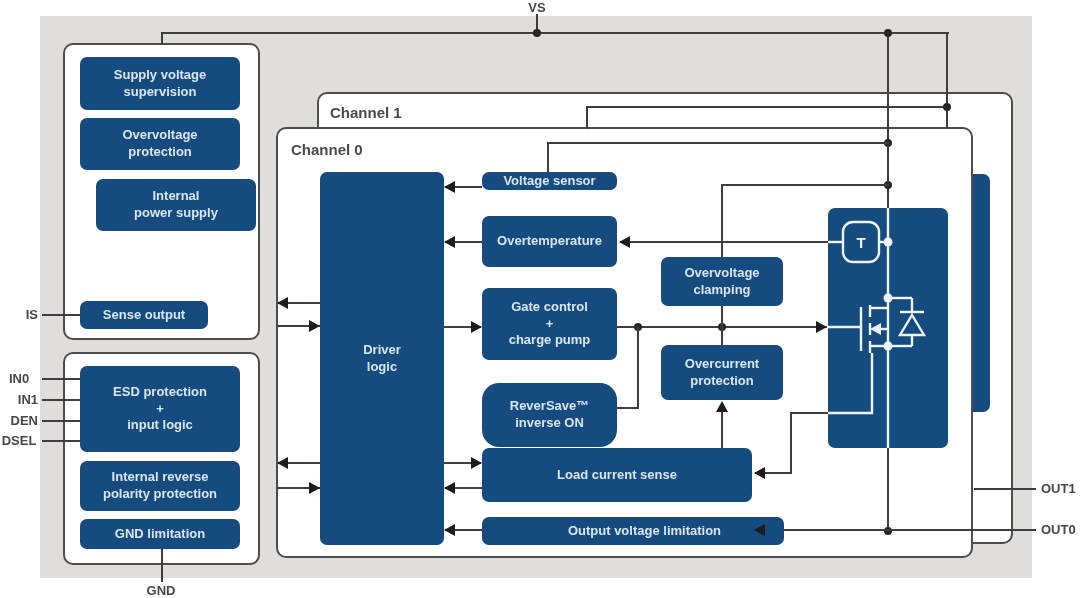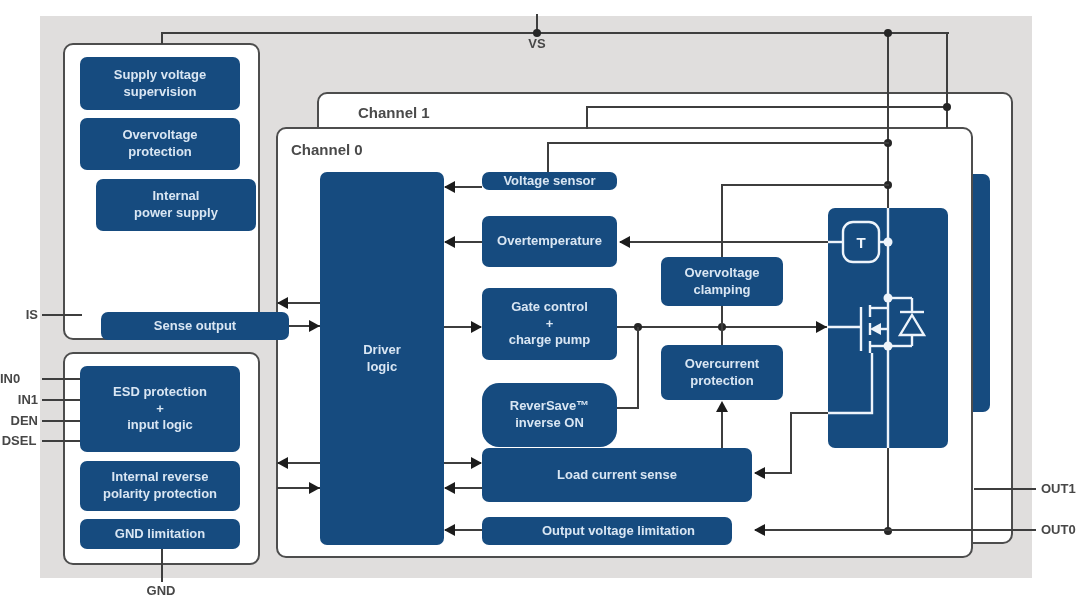--- a/index.html
+++ b/index.html
@@ -24,21 +24,21 @@
 
 <div class="stage">
 
   <div class="chip"></div>
 
   <div class="frame z1" style="left:63px;top:43px;width:197px;height:297px;"></div>
   <div class="frame z1" style="left:63px;top:352px;width:197px;height:213px;"></div>
 
   <div class="frame z1" style="left:317px;top:92px;width:696px;height:452px;"></div>
   <div class="box z2" style="left:960px;top:174px;width:30px;height:238px;"></div>
-  <div class="chlabel" style="left:330px;top:104px;margin-left:28px;">Channel 1</div>
+  <div class="chlabel" style="left:330px;top:104px;">Channel 1</div>
 
   <div class="frame z4" style="left:276px;top:127px;width:697px;height:431px;"></div>
   <div class="chlabel" style="left:291px;top:141px;">Channel 0</div>
 
   <div class="hline" style="left:161px;top:32px;width:788px;"></div>
   <div class="vline" style="left:536px;top:14px;height:19px;"></div>
   <div class="vline" style="left:161px;top:32px;height:12px;"></div>
   <div class="vline" style="left:946px;top:32px;height:96px;"></div>
   <div class="hline" style="left:586px;top:106px;width:362px;"></div>
   <div class="vline" style="left:586px;top:106px;height:23px;"></div>
@@ -107,39 +107,39 @@
   <div class="hline" style="left:42px;top:420px;width:40px;"></div>
   <div class="hline" style="left:42px;top:440px;width:40px;"></div>
   <div class="vline" style="left:161px;top:549px;height:33px;"></div>
 
   <div class="box" style="left:80px;top:57px;width:160px;height:53px;">Supply voltage
 supervision</div>
   <div class="box" style="left:80px;top:118px;width:160px;height:52px;">Overvoltage
 protection</div>
   <div class="box" style="left:96px;top:179px;width:160px;height:52px;">Internal
 power supply</div>
-  <div class="box" style="left:80px;top:312px;width:188px;height:28px;margin-left:21px;">Sense output</div>
+  <div class="box" style="left:80px;top:301px;width:128px;height:28px;">Sense output</div>
   <div class="box" style="left:80px;top:366px;width:160px;height:86px;">ESD protection
 +
 input logic</div>
   <div class="box" style="left:80px;top:461px;width:160px;height:50px;">Internal reverse
 polarity protection</div>
   <div class="box" style="left:80px;top:519px;width:160px;height:30px;">GND limitation</div>
 
   <div class="box" style="left:320px;top:172px;width:124px;height:373px;">Driver
 logic</div>
   <div class="box" style="left:482px;top:172px;width:135px;height:18px;">Voltage sensor</div>
   <div class="box" style="left:482px;top:216px;width:135px;height:51px;">Overtemperature</div>
   <div class="box" style="left:482px;top:288px;width:135px;height:72px;">Gate control
 +
 charge pump</div>
   <div class="box" style="left:482px;top:383px;width:135px;height:64px;border-radius:17px;">ReverSave™
 inverse ON</div>
   <div class="box" style="left:482px;top:448px;width:270px;height:54px;">Load current sense</div>
-  <div class="box" style="left:482px;top:517px;width:250px;height:28px;padding-left:25px;">Output voltage limitation</div>
+  <div class="box" style="left:482px;top:517px;width:302px;height:28px;padding-left:25px;">Output voltage limitation</div>
   <div class="box" style="left:661px;top:257px;width:122px;height:49px;">Overvoltage
 clamping</div>
   <div class="box" style="left:661px;top:345px;width:122px;height:55px;">Overcurrent
 protection</div>
 
   <div class="box" style="left:828px;top:208px;width:120px;height:240px;padding:0;">
     <svg width="120" height="240" viewBox="0 0 120 240" style="position:absolute;left:0;top:0;">
       <g stroke="#eef4fb" stroke-width="2.4" fill="none">
         <line x1="60" y1="0" x2="60" y2="240"></line>
         <rect x="15" y="14" width="36" height="40" rx="10"></rect>
@@ -162,23 +162,23 @@
         <line x1="84" y1="138" x2="60" y2="138"></line>
       </g>
       <polygon points="42,121 53,115 53,127" fill="#eef4fb"></polygon>
       <circle cx="60" cy="34" r="4.5" fill="#eef4fb"></circle>
       <circle cx="60" cy="90" r="4.5" fill="#eef4fb"></circle>
       <circle cx="60" cy="138" r="4.5" fill="#eef4fb"></circle>
       <text x="33" y="40" fill="#eef4fb" font-size="15" font-weight="bold" text-anchor="middle">T</text>
     </svg>
   </div>
 
-  <div class="pin" style="left:517px;top:0px;width:40px;text-align:center;margin-top:36px;">VS</div>
+  <div class="pin" style="left:517px;top:0px;width:40px;text-align:center;">VS</div>
   <div class="pin" style="left:141px;top:583px;width:40px;text-align:center;">GND</div>
   <div class="pin" style="left:0px;top:307px;width:38px;text-align:right;">IS</div>
-  <div class="pin" style="left:0px;top:371px;width:38px;text-align:left;">IN0</div>
+  <div class="pin" style="left:0px;top:371px;width:38px;text-align:center;">IN0</div>
   <div class="pin" style="left:0px;top:392px;width:38px;text-align:right;">IN1</div>
   <div class="pin" style="left:0px;top:413px;width:38px;text-align:right;">DEN</div>
   <div class="pin" style="left:0px;top:433px;width:38px;text-align:center;">DSEL</div>
   <div class="pin" style="left:1041px;top:481px;">OUT1</div>
   <div class="pin" style="left:1041px;top:522px;">OUT0</div>
 
 </div>
 
 </body></html>

